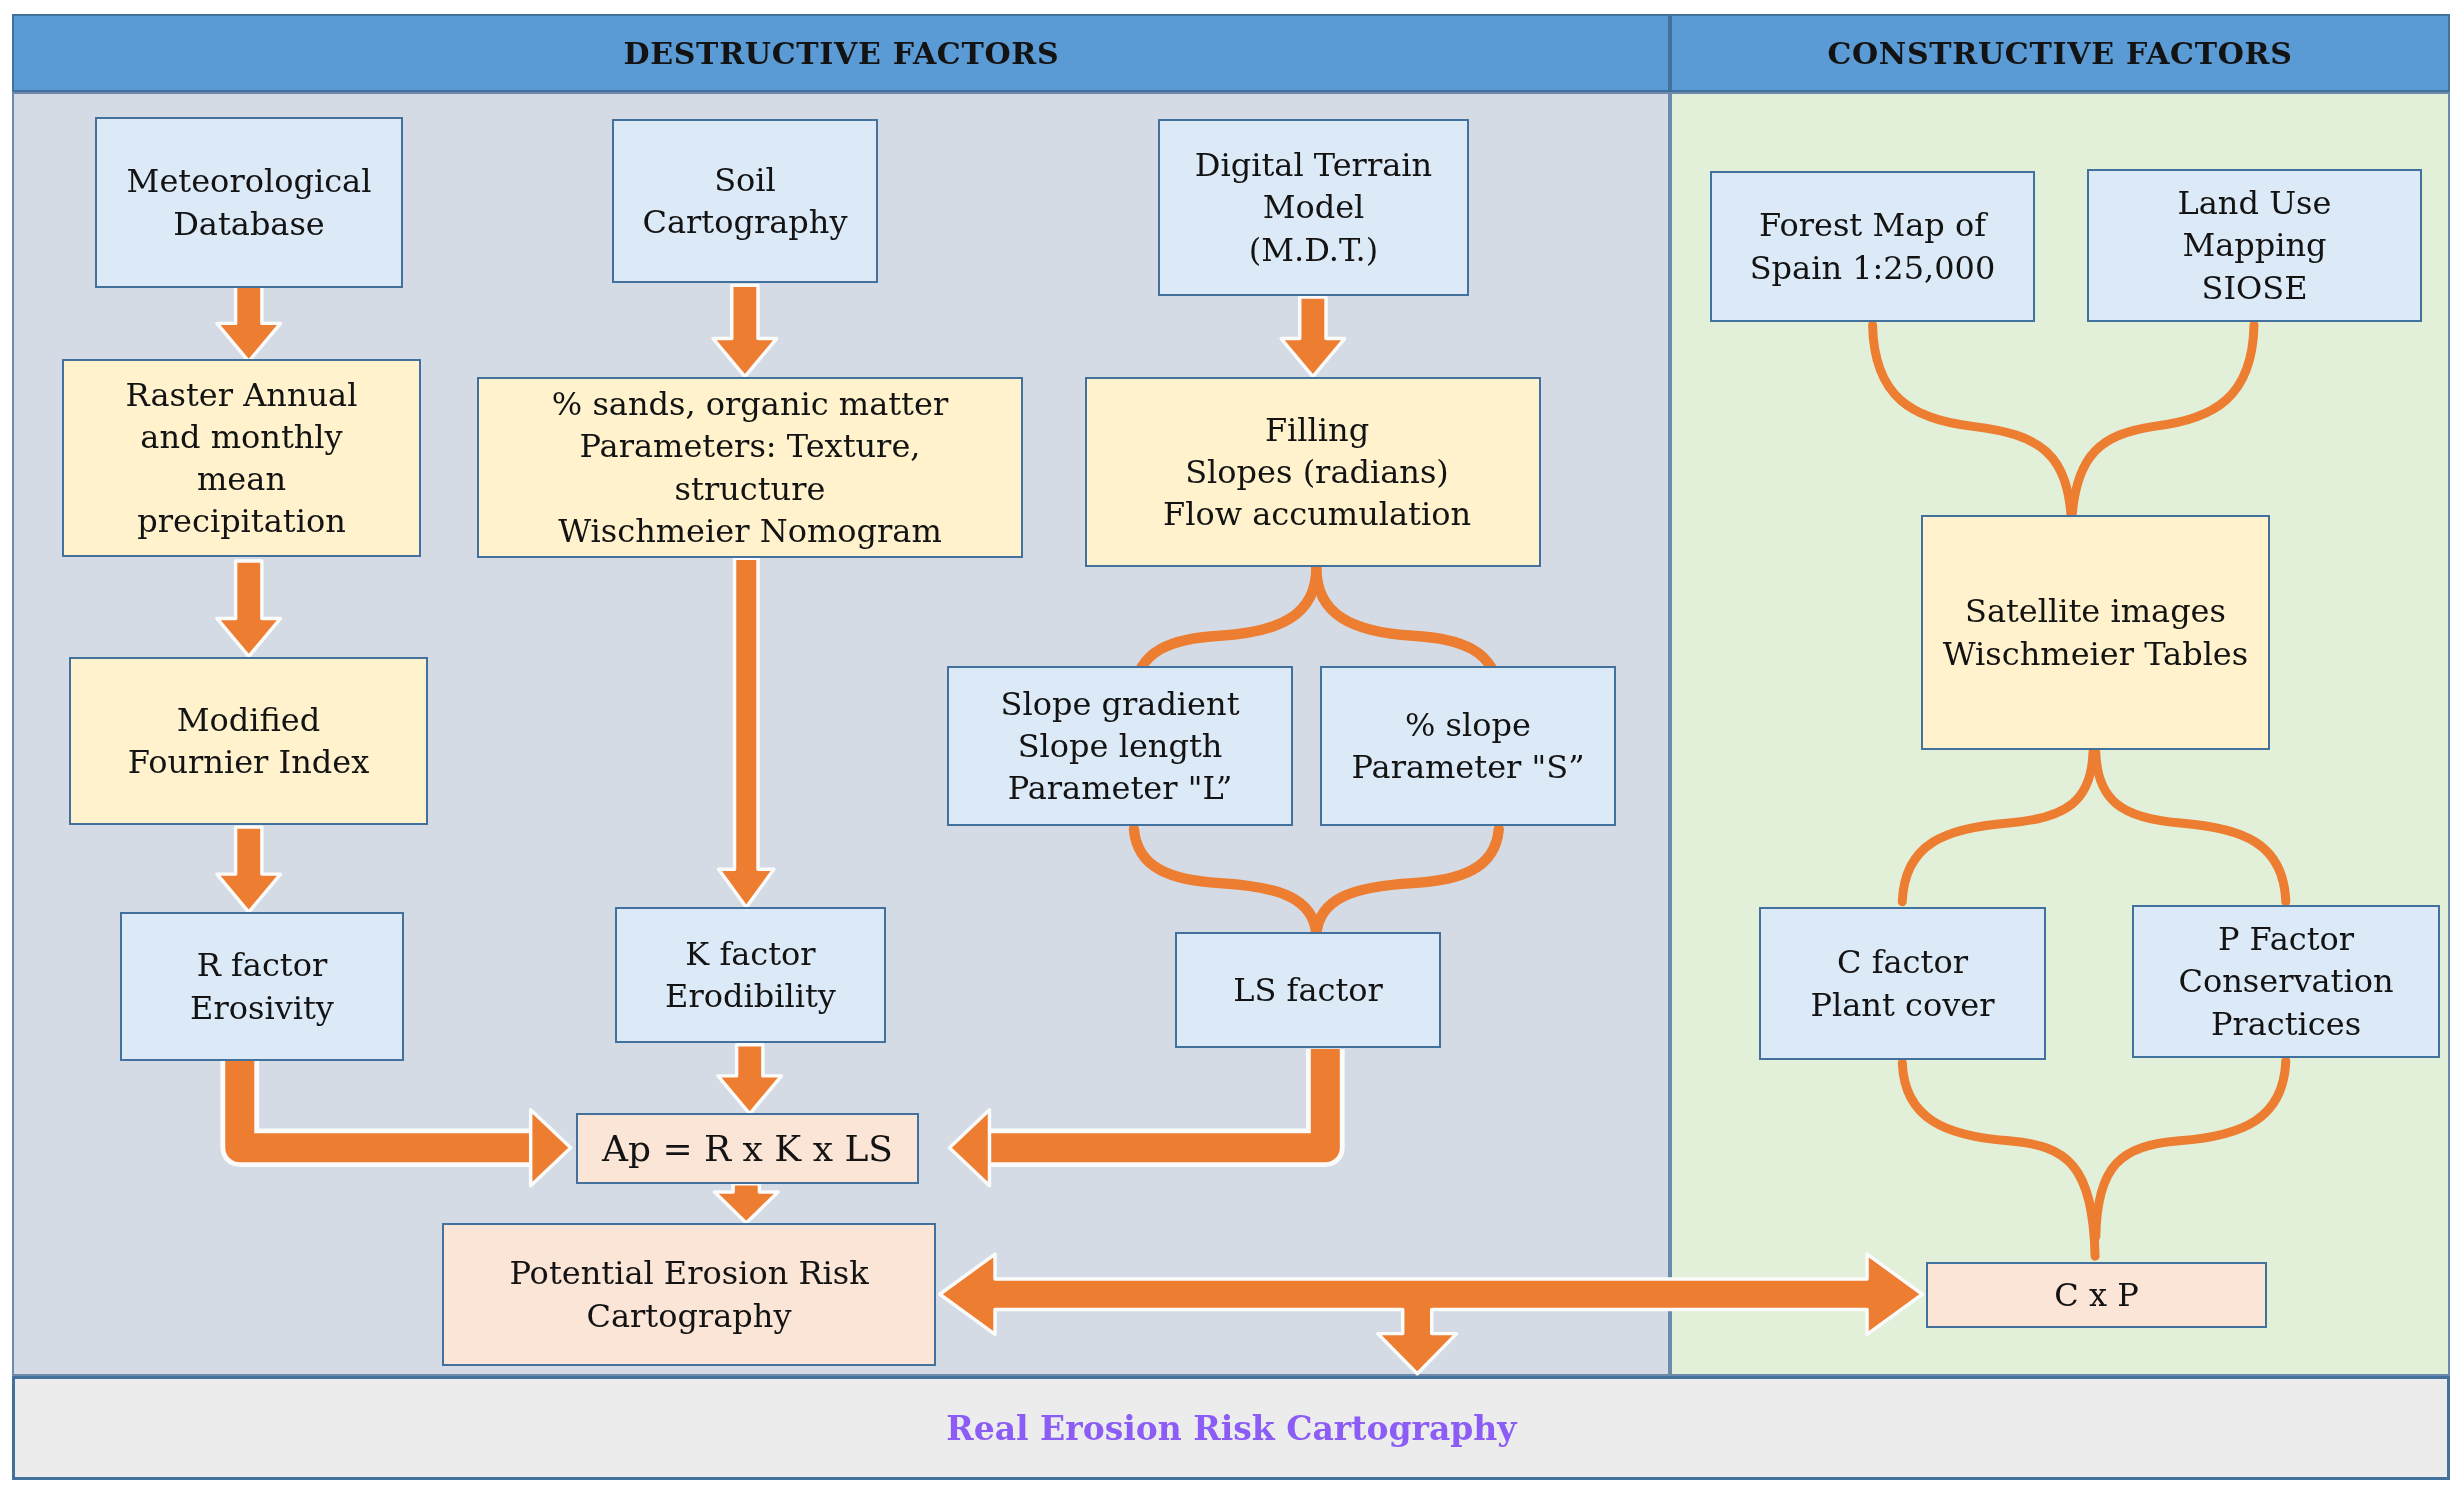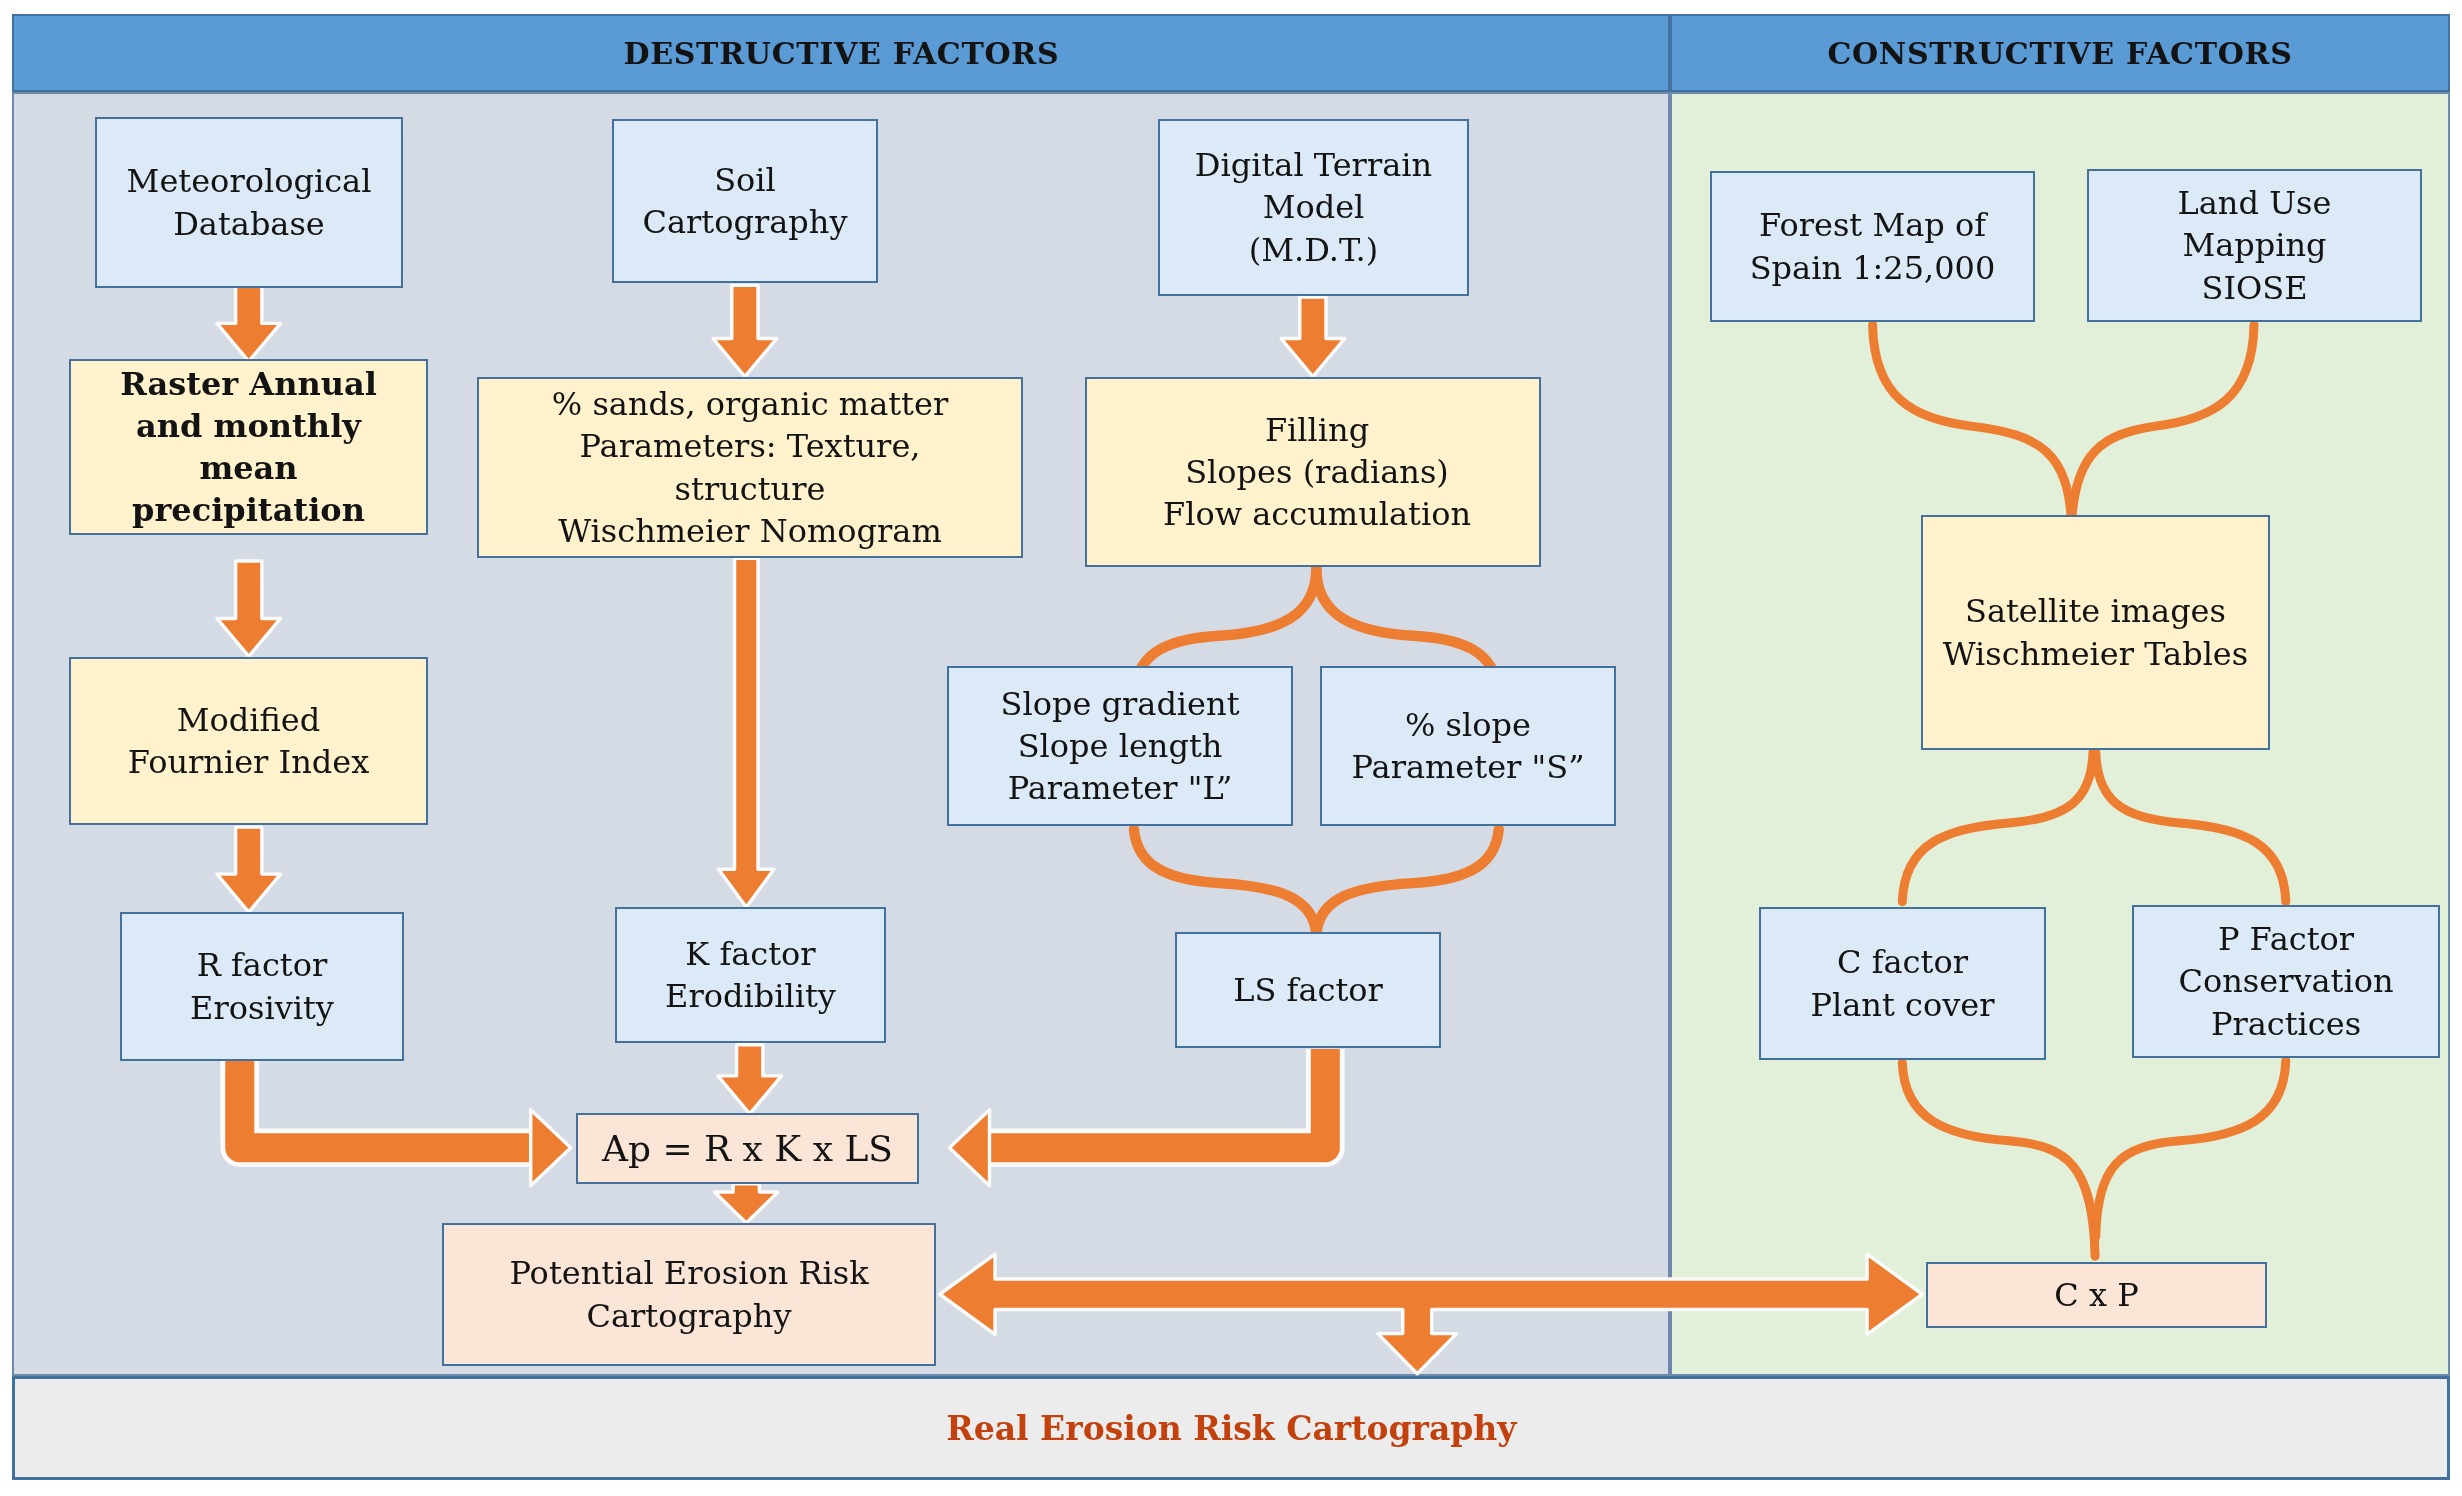--- a/index.html
+++ b/index.html
@@ -25,21 +25,21 @@
   .panel-right{background:var(--panel-right);}
   .node{position:absolute;display:flex;align-items:center;justify-content:center;
         text-align:center;border:2.1px solid var(--border-blue);z-index:2;}
   .node span{white-space:pre-line;font-size:32px;line-height:1.32;color:var(--ink);}
   .blue{background:var(--box-blue);}
   .yellow{background:var(--box-yellow);}
   .peach{background:var(--box-peach);}
   .formula span{font-size:36px;}
   .footer{position:absolute;display:flex;align-items:center;justify-content:center;
           background:var(--footer-bg);border:3.5px solid var(--border-blue);z-index:2;}
-  .footer span{font-weight:bold;font-size:33px;color:#c2410c;}
+  .footer span{font-weight:bold;font-size:33px;color:#8b5cf6;}
   svg.connectors{position:absolute;left:0;top:0;width:2462px;height:1496px;z-index:1;}
   .arrow{fill:var(--orange);stroke:#fbfbfb;stroke-width:5;stroke-linejoin:round;}
   .elbow-under{stroke:#fbfbfb;stroke-width:56;fill:none;stroke-linejoin:round;}
   .elbow{stroke:var(--orange);stroke-width:42;fill:none;stroke-linejoin:round;}
   .head{fill:var(--orange);stroke:#fbfbfb;stroke-width:5;stroke-linejoin:round;}
   .brace{stroke:var(--orange);stroke-width:15;fill:none;stroke-linecap:round;}
   .funnel{stroke:var(--orange);stroke-width:13;fill:none;stroke-linecap:round;}
 </style>
 </head>
 <body>
@@ -92,21 +92,21 @@
     <span>DESTRUCTIVE FACTORS</span>
   </div>
   <div class="hdr" style="left:1670px;top:14px;width:780px;height:78px;">
     <span>CONSTRUCTIVE FACTORS</span>
   </div>
 
   <div class="node blue" style="left:95px;top:117px;width:308px;height:171px;">
     <span>Meteorological
 Database</span>
     </div>
-  <div class="node yellow" style="left:69px;top:359px;width:359px;height:176px;font-weight:bold;">
+  <div class="node yellow" style="left:62px;top:359px;width:359px;height:198px;">
     <span>Raster Annual
 and monthly
 mean
 precipitation</span>
     </div>
   <div class="node yellow" style="left:69px;top:657px;width:359px;height:168px;">
     <span>Modified
 Fournier Index</span>
     </div>
   <div class="node blue" style="left:120px;top:912px;width:284px;height:149px;">

